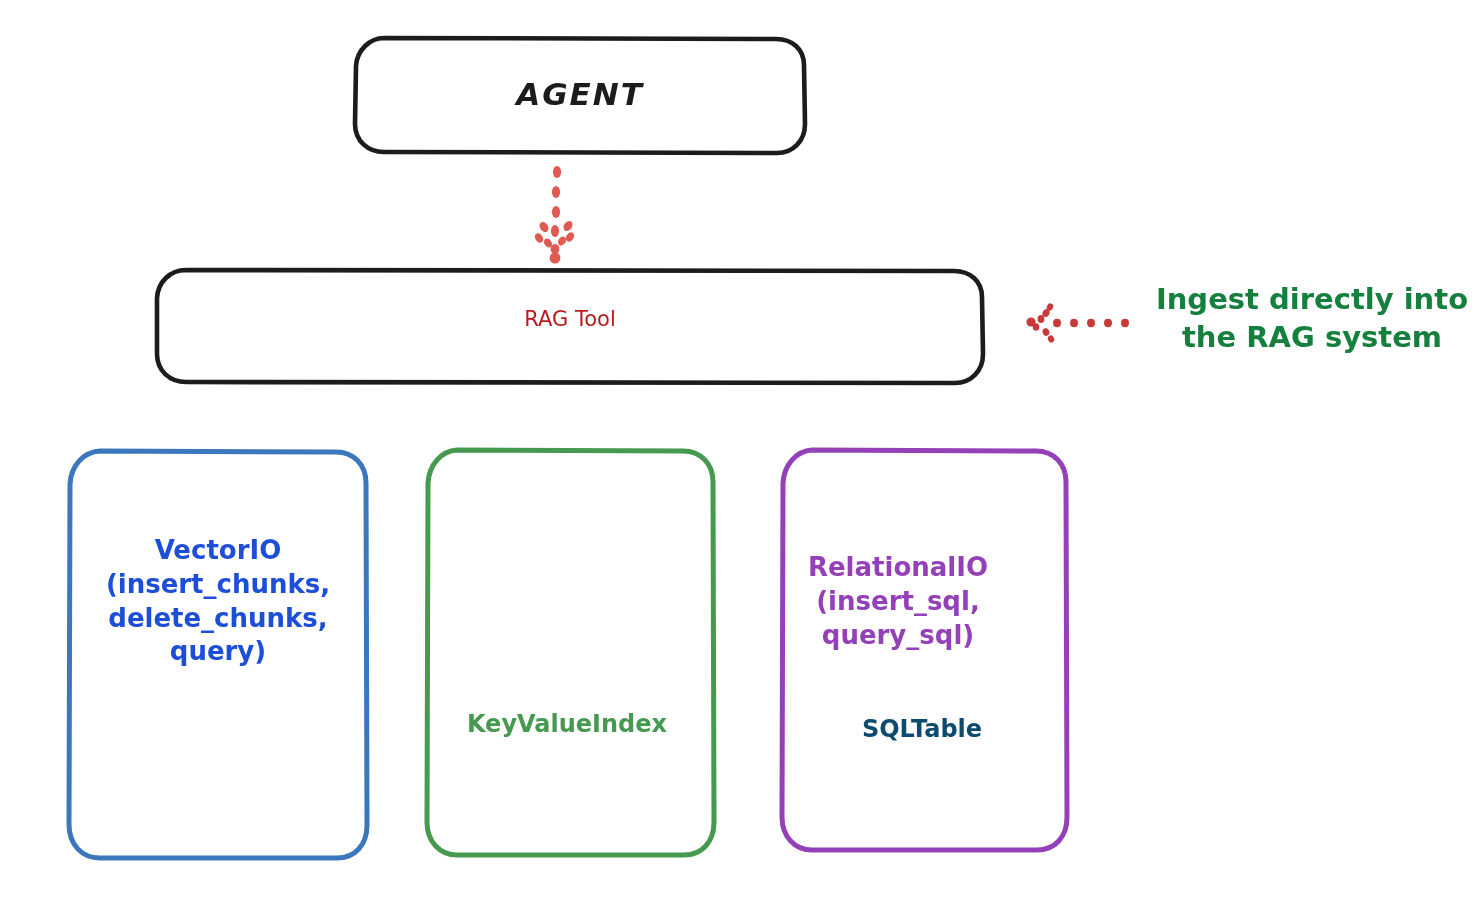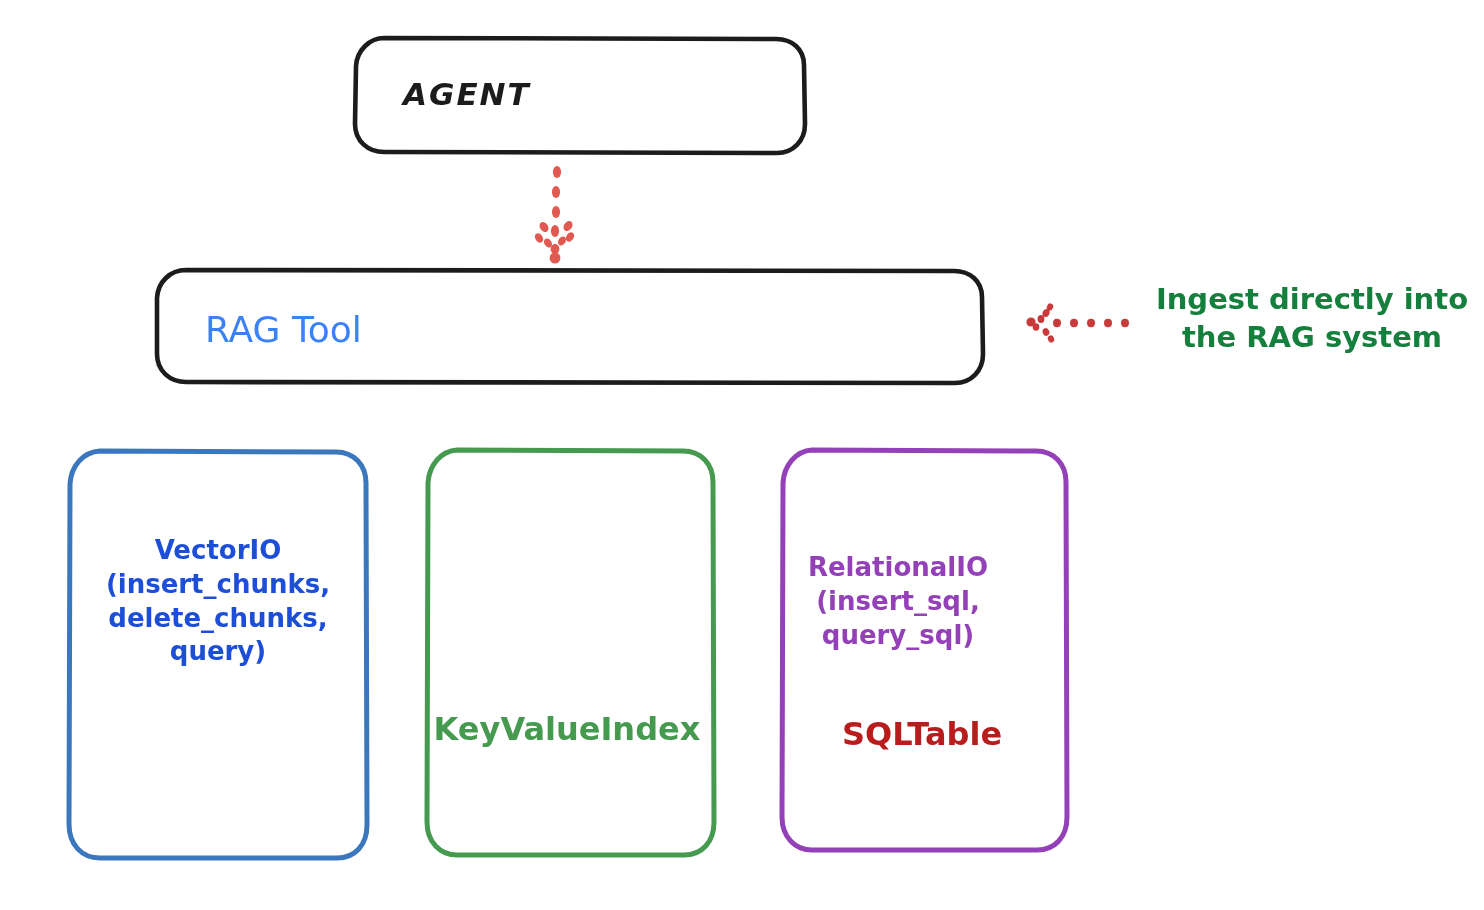--- a/index.html
+++ b/index.html
@@ -25,79 +25,78 @@
   .svg-layer {
     position: absolute;
     left: 0; top: 0;
     width: 1484px;
     height: 910px;
     pointer-events: none;
   }
 
   .node-label {
     position: absolute;
-    text-align: left;
+    text-align: center;
     line-height: 1.32;
     white-space: pre-line;
     user-select: none;
-    padding-left: 48px;
   }
 
   
   #agent-label {
     left: 355px;
     top: 74px;
     width: 450px;
     font-size: 31px;
     font-style: italic;
     font-weight: 600;
     letter-spacing: 2px;
     color: #1c1c1c;
     font-family: "DejaVu Sans", sans-serif;
   }
 
   
   #ragtool-label {
     left: 157px;
     top: 306px;
     width: 826px;
-    font-size: 36px;
+    font-size: 21px;
     font-weight: 500;
-    color: #3b82f6;
+    color: #b91c1c;
     font-family: "DejaVu Sans", sans-serif;
   }
 
   
   .box-text {
     position: absolute;
     text-align: center;
     white-space: pre-line;
     line-height: 1.30;
     font-size: 26px;
     font-weight: 600;
     user-select: none;
     font-family: "DejaVu Sans", sans-serif;
   }
   .box-sub {
     position: absolute;
     text-align: center;
-    font-size: 32px;
+    font-size: 24px;
     font-weight: 600;
     user-select: none;
     font-family: "DejaVu Sans", sans-serif;
   }
 
   #vectorio-text   { left: 70px;  top: 534px; width: 296px; color: #1d4ed8; }
   #vectorio-sub    { left: 70px;  top: 742px; width: 296px; color: #3a77bd; }
 
   #keyvalueio-text { left: 424px; top: 551px; width: 286px; color: #459a4f; }
   #keyvalueio-sub  { left: 424px; top: 710px; width: 286px; color: #459a4f; }
 
   #relationalio-text { left: 780px; top: 551px; width: 236px; color: #9440b8; }
-  #relationalio-sub  { left: 780px; top: 715px; width: 284px; color: #b91c1c; }
+  #relationalio-sub  { left: 780px; top: 715px; width: 284px; color: #0c4a6e; }
 
   
   #ingest-note {
     position: absolute;
     left: 1144px;
     top: 281px;
     width: 336px;
     text-align: center;
     font-size: 29px;
     font-weight: 600;

